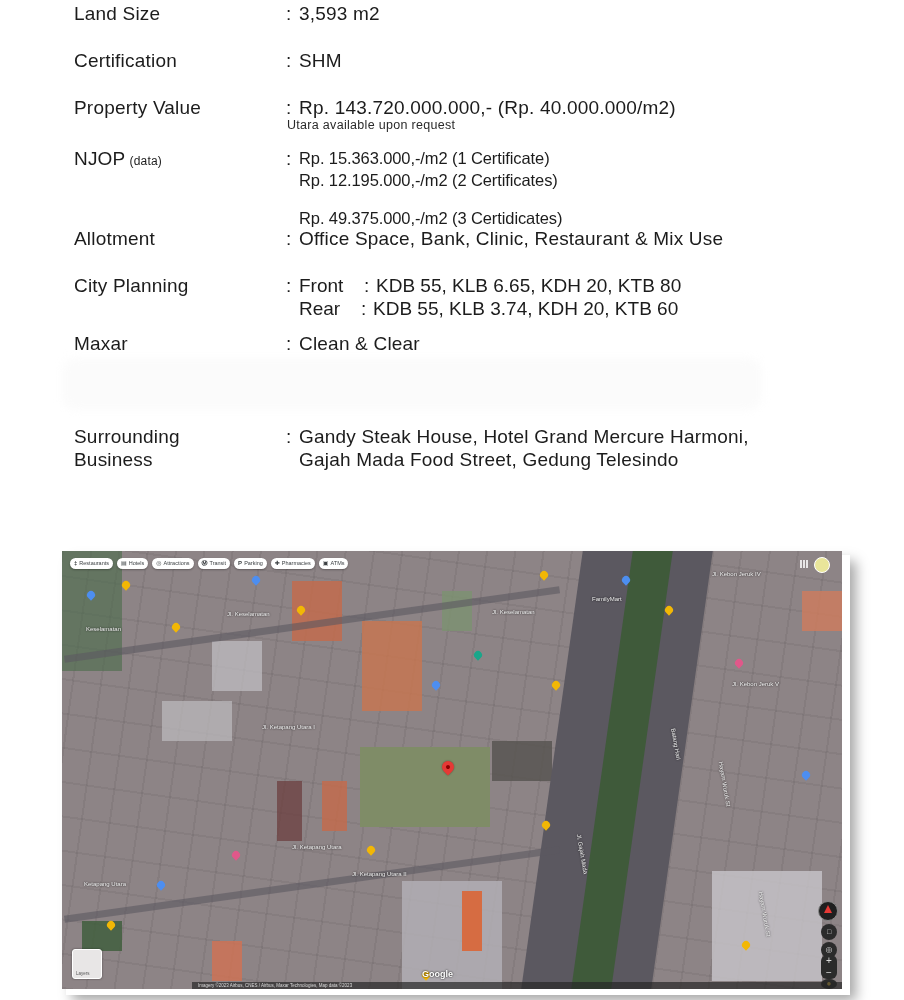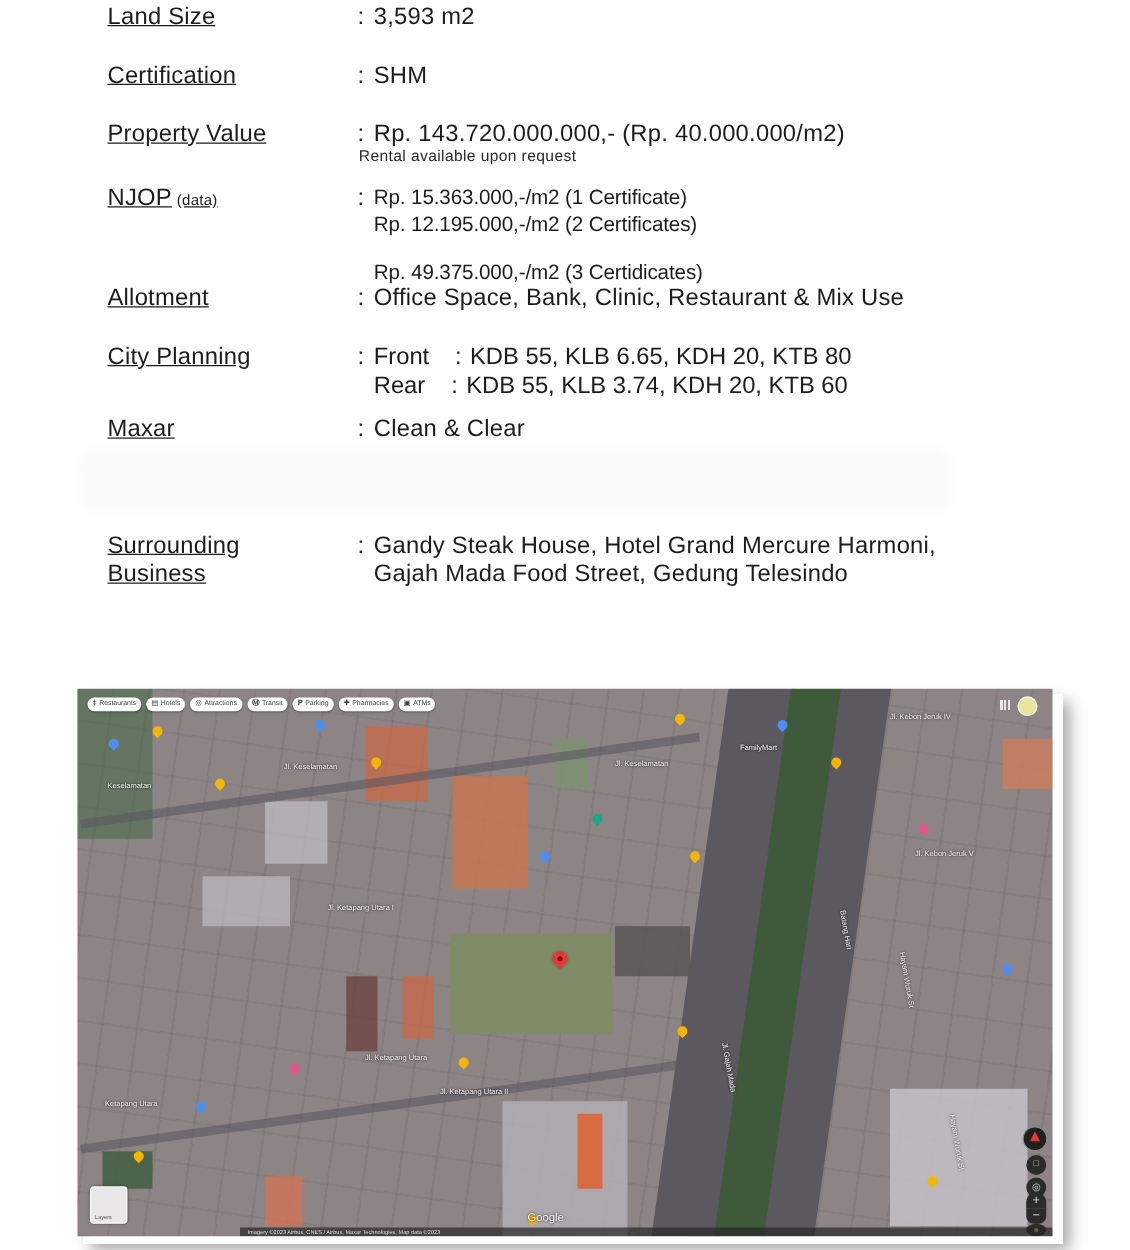--- a/index.html
+++ b/index.html
@@ -2,21 +2,21 @@
 <html><head>
 <meta charset="utf-8">
 <style>
   html, body { margin: 0; padding: 0; }
   body {
     width: 904px; height: 1000px; background: #ffffff; position: relative; overflow: hidden;
     font-family: "Liberation Sans", "DejaVu Sans", sans-serif; color: #1c1c1c;
   }
   .spec { position: absolute; left: 74px; top: 0; width: 780px; }
   .row { position: absolute; left: 0; width: 780px; }
-  .label { position: absolute; left: 12px; font-size: 19px; line-height: 23px; letter-spacing: 0.2px; text-decoration: underline; }
+  .label { position: absolute; left: 0; font-size: 19px; line-height: 23px; letter-spacing: 0.2px; }
   .label small { font-size: 12px; margin-left: 4px; }
   .colon { position: absolute; left: 212px; font-size: 19px; line-height: 23px; }
   .value { position: absolute; left: 225px; font-size: 19px; line-height: 23px; white-space: nowrap; letter-spacing: 0.2px; }
   .value.narrow { font-size: 16.5px; line-height: 22.5px; letter-spacing: -0.1px; }
   .note { position: absolute; left: 213px; top: 22px; font-size: 12.5px; letter-spacing: 0.3px; color: #2a2a2a; }
   .sub { position: absolute; font-size: 19px; line-height: 23px; white-space: nowrap; }
   .blur-block {
     position: absolute; left: 62px; top: 358px; width: 700px; height: 52px;
     background: #fbfbfb; border-radius: 14px; filter: blur(4px);
   }
@@ -51,21 +51,21 @@
   .main-pin::after { content: ""; position: absolute; left: 4px; top: 4px; width: 4px; height: 4px; background: #8b0000; border-radius: 50%; }
   .street-lbl { position: absolute; font-size: 6px; color: #f4f4f4; text-shadow: 0 0 2px #000; white-space: nowrap; }
   .avatar { position: absolute; right: 12px; top: 6px; width: 14px; height: 14px; border-radius: 50%; background: #e9e59a; border: 1px solid #fff; }
   .grid-ic { position: absolute; right: 34px; top: 9px; width: 8px; height: 8px;
     background: repeating-linear-gradient(90deg, #fff 0 2px, transparent 2px 3px), transparent; opacity: 0.8; }
   .ctrl { position: absolute; right: 5px; width: 16px; height: 16px; border-radius: 50%; background: #2b2b2b; color: #ddd; font-size: 10px; line-height: 16px; text-align: center; }
   .compass { position: absolute; right: 4px; top: 350px; width: 18px; height: 18px; border-radius: 50%; background: #1f1f1f; border: 1px solid #888; }
   .compass::after { content: ""; position: absolute; left: 5px; top: 3px; border-left: 4px solid transparent; border-right: 4px solid transparent; border-bottom: 8px solid #e53935; }
   .layers-thumb { position: absolute; left: 10px; bottom: 10px; width: 28px; height: 28px; background: #e8e6e6; border: 1px solid #fff; border-radius: 3px; box-shadow: 0 0 2px rgba(0,0,0,0.5); }
   .layers-thumb span { position: absolute; bottom: 2px; left: 3px; font-size: 4.5px; color: #555; }
-  .google { position: absolute; left: 360px; bottom: 10px; font-size: 9px; font-weight: normal; color: #fff; text-shadow: 0 0 2px #000; }
+  .google { position: absolute; left: 360px; bottom: 10px; font-size: 9px; font-weight: bold; color: #fff; text-shadow: 0 0 2px #000; }
   .attribution { position: absolute; left: 130px; bottom: 0; height: 7px; right: 0; background: rgba(40,40,40,0.7); font-size: 4.5px; line-height: 7px; color: #ddd; padding-left: 6px; white-space: nowrap; overflow: hidden; }
 </style>
 </head>
 <body>
 
 <div class="spec">
 
   <div class="row" style="top:2px;">
     <span class="label">Land Size</span>
     <span class="colon">:</span>
@@ -75,21 +75,21 @@
   <div class="row" style="top:49px;">
     <span class="label">Certification</span>
     <span class="colon">:</span>
     <span class="value">SHM</span>
   </div>
 
   <div class="row" style="top:96px;">
     <span class="label">Property Value</span>
     <span class="colon">:</span>
     <span class="value">Rp. 143.720.000.000,- (Rp. 40.000.000/m2)</span>
-    <span class="note">Rental available upon request</span>
+    <span class="note">Utara available upon request</span>
   </div>
 
   <div class="row" style="top:147px;">
     <span class="label"><span>NJOP</span><small>(data)</small></span>
     <span class="colon">:</span>
     <span class="value narrow" style="top:0;">Rp. 15.363.000,-/m2 (1 Certificate)</span>
     <span class="value narrow" style="top:22px;">Rp. 12.195.000,-/m2 (2 Certificates)</span>
     <span class="value narrow" style="top:60px;">Rp. 49.375.000,-/m2 (3 Certidicates)</span>
   </div>
 

